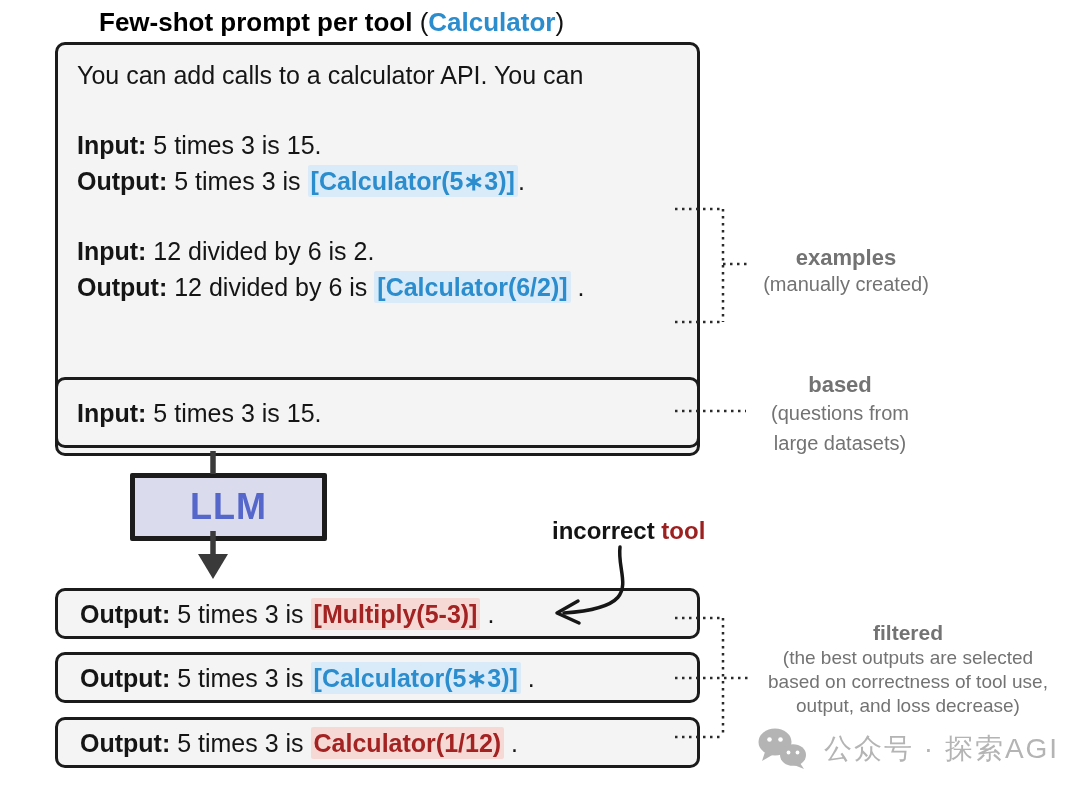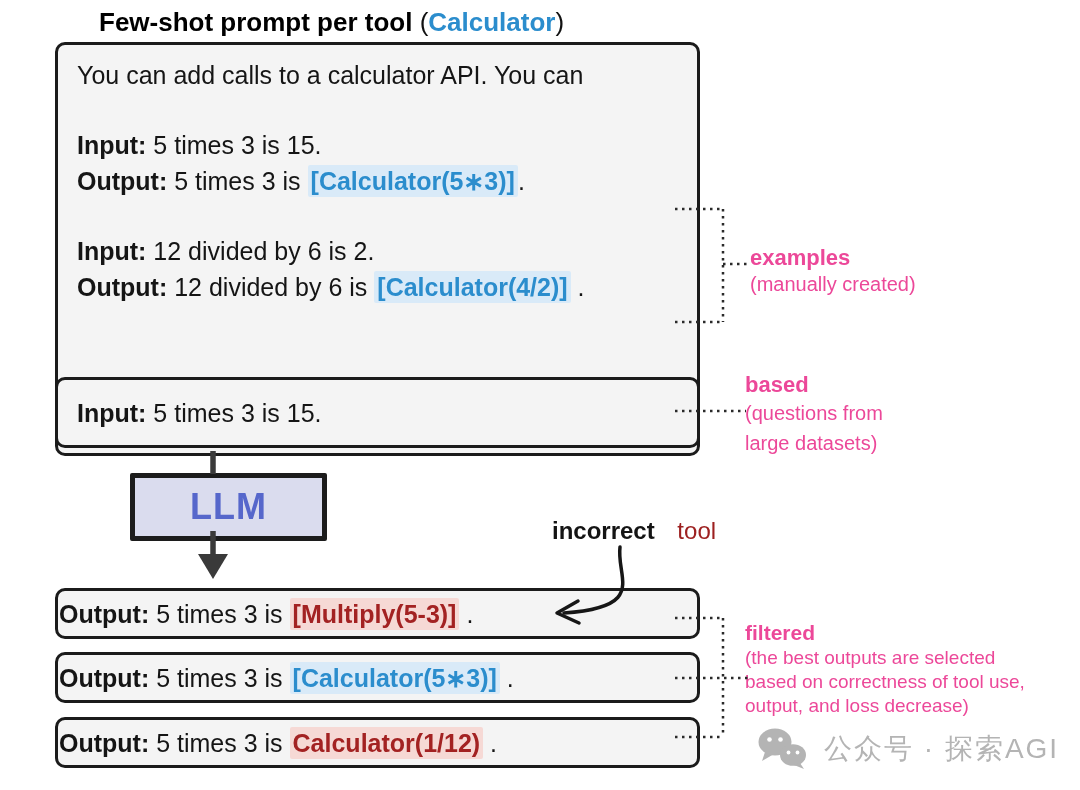--- a/index.html
+++ b/index.html
@@ -20,41 +20,41 @@
   #title .t-paren{font-weight:400;color:#111;}
   #title .t-tool{font-weight:700;color:var(--accent-blue);}
   
   .panel{
     position:absolute;left:55px;width:645px;box-sizing:border-box;
     background:var(--box-bg);border:3.5px solid var(--border-c);border-radius:10px;
     font-size:25px;color:#151515;
   }
   #prompt-box{top:42px;height:414px;padding:12px 14px 0 19px;}
   #data-box{top:377px;height:71px;display:flex;align-items:center;padding-left:19px;white-space:nowrap;}
-  .out-box{height:51px;display:flex;align-items:center;padding-left:1px;white-space:nowrap;}
+  .out-box{height:51px;display:flex;align-items:center;padding-left:22px;white-space:nowrap;}
   #out-box-0{top:588px;}
   #out-box-1{top:652px;}
   #out-box-2{top:717px;}
   .line{height:36px;line-height:36px;white-space:nowrap;}
   .line.blank{height:34px;}
   
   .s-n{font-weight:400;}
   .s-b{font-weight:700;}
   .s-hb{font-weight:700;color:var(--accent-blue);background:var(--hl-blue-bg);padding:2px 3px;border-radius:2px;}
   .s-hr{font-weight:700;color:var(--dark-red);background:var(--hl-red-bg);padding:2px 3px;border-radius:2px;}
-  .s-r{font-weight:400;color:var(--tool-red);margin-left:16px;}
+  .s-r{font-weight:700;color:var(--tool-red);}
   
   #llm-box{
     position:absolute;left:130px;top:473px;width:197px;height:68px;box-sizing:border-box;
     background:var(--llm-bg);border:5px solid #1c1c1c;border-radius:2px;
     display:flex;align-items:center;justify-content:center;
     font-size:36px;font-weight:700;color:var(--llm-text);letter-spacing:1px;
   }
   
-  .ann{position:absolute;color:#ec4899;}
+  .ann{position:absolute;text-align:center;color:#737373;}
   .ann .ann-title{font-weight:700;font-size:22px;line-height:27px;}
   .ann .ann-sub{font-weight:400;font-size:20px;line-height:27px;}
   #ann-examples{left:750px;top:244px;width:192px;}
   #ann-data{left:745px;top:371px;width:190px;line-height:30px;}
   #ann-data .ann-sub{line-height:30px;}
   #ann-filtered{left:745px;top:620px;width:326px;}
   #ann-filtered .ann-title{font-size:21px;line-height:26px;}
   #ann-filtered .ann-sub{font-size:19px;line-height:24px;}
   #incorrect-label{
     position:absolute;left:552px;top:517px;font-size:24px;white-space:nowrap;
@@ -79,21 +79,21 @@
     <span class="t-main">Few-shot prompt per tool</span><span class="t-paren"> (</span><span class="t-tool">Calculator</span><span class="t-paren">)</span>
   </div>
 
   <div id="prompt-box" class="panel">
       <div class="line"><span class="s-n">You can add calls to a calculator API. You can</span></div>
       <div class="line blank"></div>
       <div class="line"><span class="s-b">Input:</span><span class="s-n"> 5 times 3 is 15.</span></div>
       <div class="line"><span class="s-b">Output:</span><span class="s-n"> 5 times 3 is </span><span class="s-hb">[Calculator(5∗3)]</span><span class="s-n">.</span></div>
       <div class="line blank"></div>
       <div class="line"><span class="s-b">Input:</span><span class="s-n"> 12 divided by 6 is 2.</span></div>
-      <div class="line"><span class="s-b">Output:</span><span class="s-n"> 12 divided by 6 is </span><span class="s-hb">[Calculator(4/2)]</span><span class="s-n"> .</span></div>
+      <div class="line"><span class="s-b">Output:</span><span class="s-n"> 12 divided by 6 is </span><span class="s-hb">[Calculator(6/2)]</span><span class="s-n"> .</span></div>
     </div>
 
   <div id="data-box" class="panel">
     <div class="line"><span class="s-b">Input:</span><span class="s-n"> 5 times 3 is 15.</span></div>
   </div>
 
   <div id="llm-box">
     <span>LLM</span>
   </div>
 

